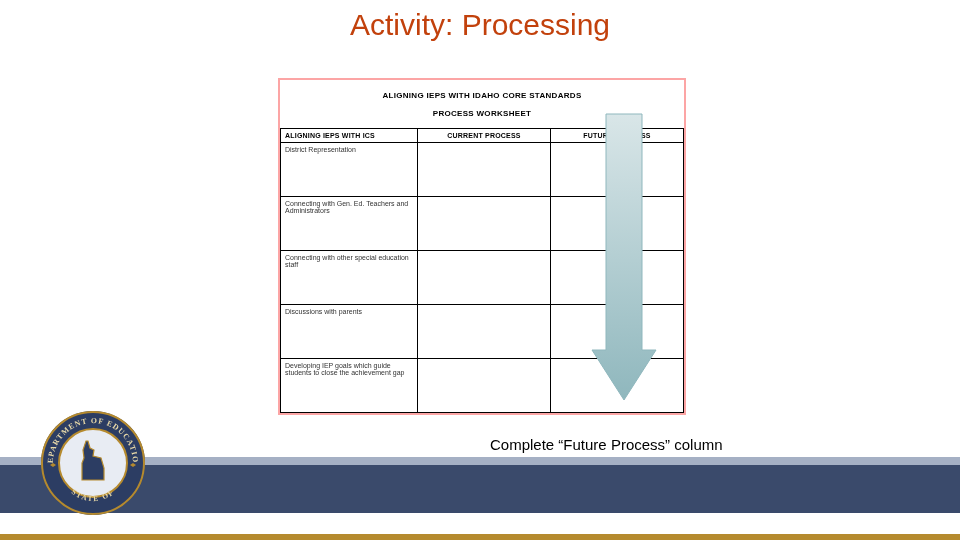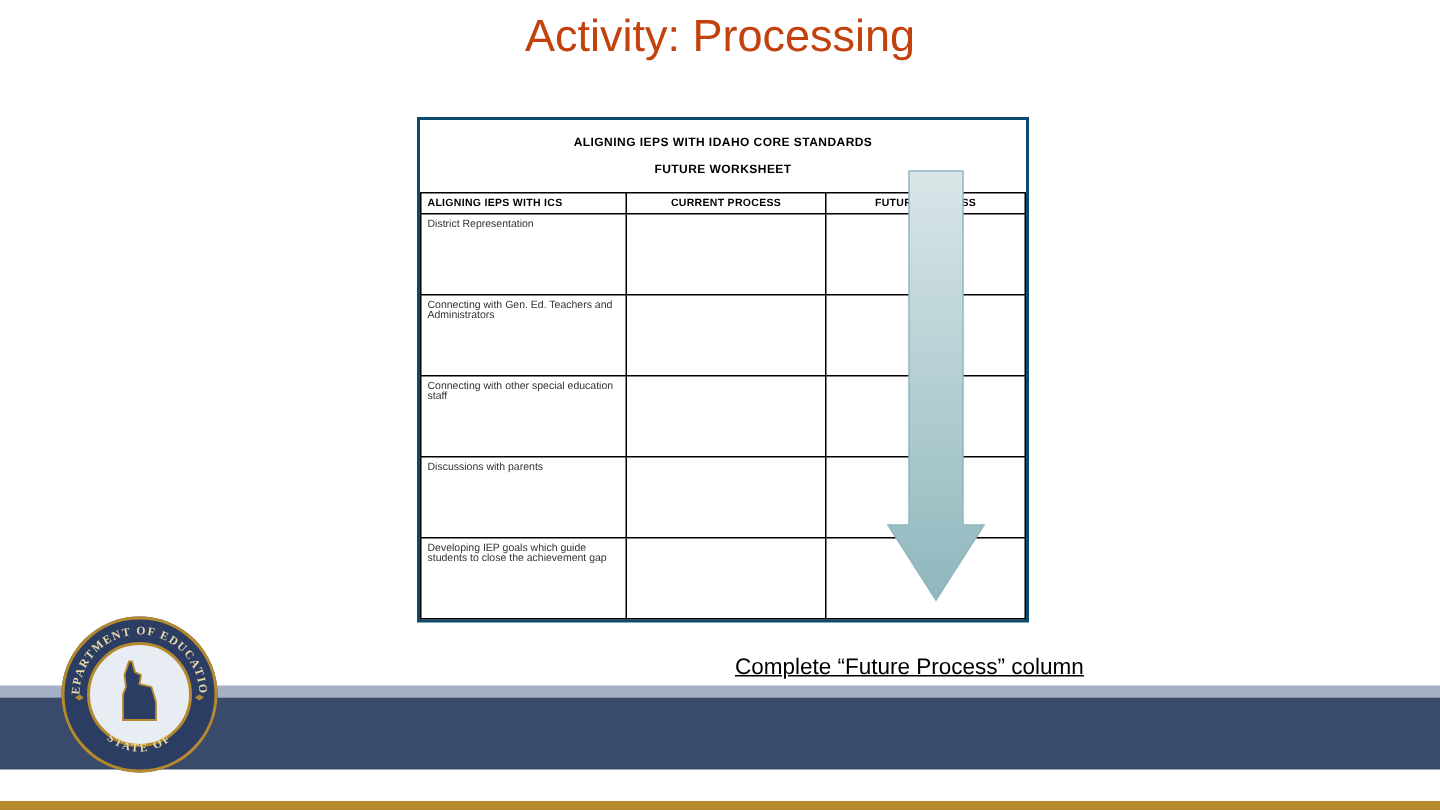--- a/index.html
+++ b/index.html
@@ -5,21 +5,21 @@
   * { box-sizing: border-box; margin: 0; padding: 0; }
   html, body { width: 960px; height: 540px; font-family: Arial, Helvetica, sans-serif; background: #fff; overflow: hidden; }
   .slide { position: relative; width: 960px; height: 540px; }
   .title { position: absolute; top: 8px; left: 0; right: 0; text-align: center; font-size: 30px; font-weight: 400; color: #c2410c; }
   .worksheet {
     position: absolute;
     top: 78px;
     left: 278px;
     width: 408px;
     background: #fff;
-    border: 2px solid #0c4a6e;
+    border: 2px solid #fca5a5;
   }
   .worksheet-title-wrap { text-align: center; padding: 4px 6px 8px 6px; }
   .worksheet-title { font-size: 8px; font-weight: 700; letter-spacing: 0.3px; }
   table { border-collapse: collapse; width: 100%; }
   th, td { border: 1px solid #000; font-size: 7px; vertical-align: top; padding: 3px 4px; }
   th { font-weight: 700; text-align: center; letter-spacing: 0.2px; }
   th.col0 { width: 34%; text-align:left; }
   th.col1 { width: 33%; }
   th.col2 { width: 33%; }
   td.rowlabel { font-weight: 400; color:#333; }
@@ -31,21 +31,20 @@
     width: 68px;
     height: 290px;
     pointer-events: none;
   }
   .caption {
     position: absolute;
     top: 436px;
     left: 490px;
     font-size: 15px;
     color: #000;
-    text-decoration: underline;
   }
   .footer-band {
     position: absolute;
     left: 0; right: 0;
     top: 457px;
     height: 8px;
     background: #a5b0c4;
   }
   .footer-dark {
     position: absolute;
@@ -73,21 +72,21 @@
 <body>
 
 <div class="slide">
 
   <h1 class="title">Activity: Processing</h1>
 
   <div class="worksheet">
     <div class="worksheet-title-wrap">
       <span class="vline"></span>
       <span class="worksheet-title">ALIGNING IEPS WITH IDAHO CORE STANDARDS</span><br>
-      <span class="worksheet-title">FUTURE WORKSHEET</span>
+      <span class="worksheet-title">PROCESS WORKSHEET</span>
     </div>
     <table>
       <thead>
         <tr>
           <th class="col0">ALIGNING IEPS WITH ICS</th>
           <th class="col1">CURRENT PROCESS</th>
           <th class="col2">FUTURE PROCESS</th>
         </tr>
       </thead>
       <tbody>

